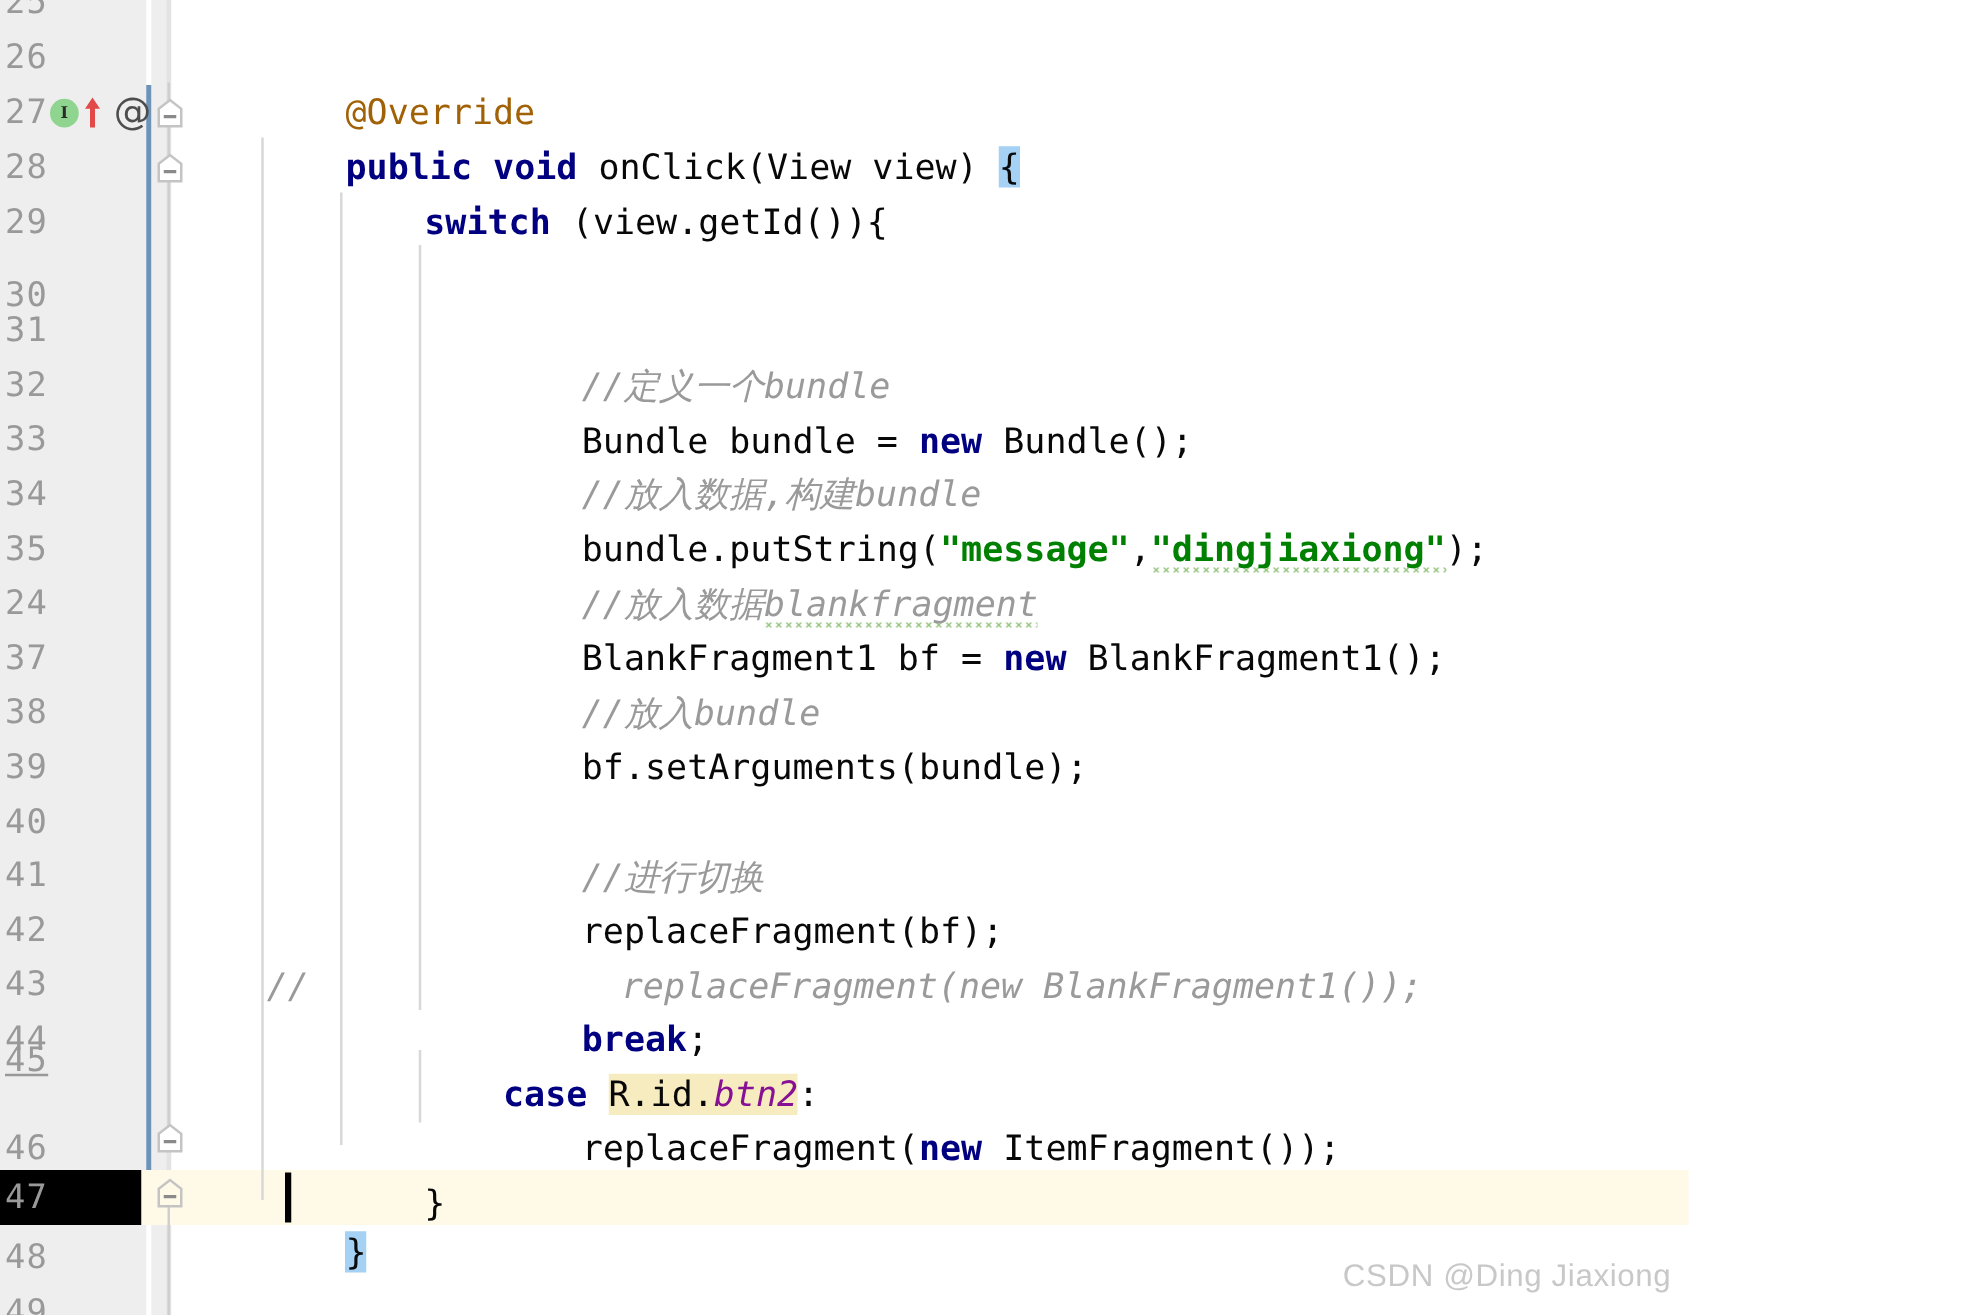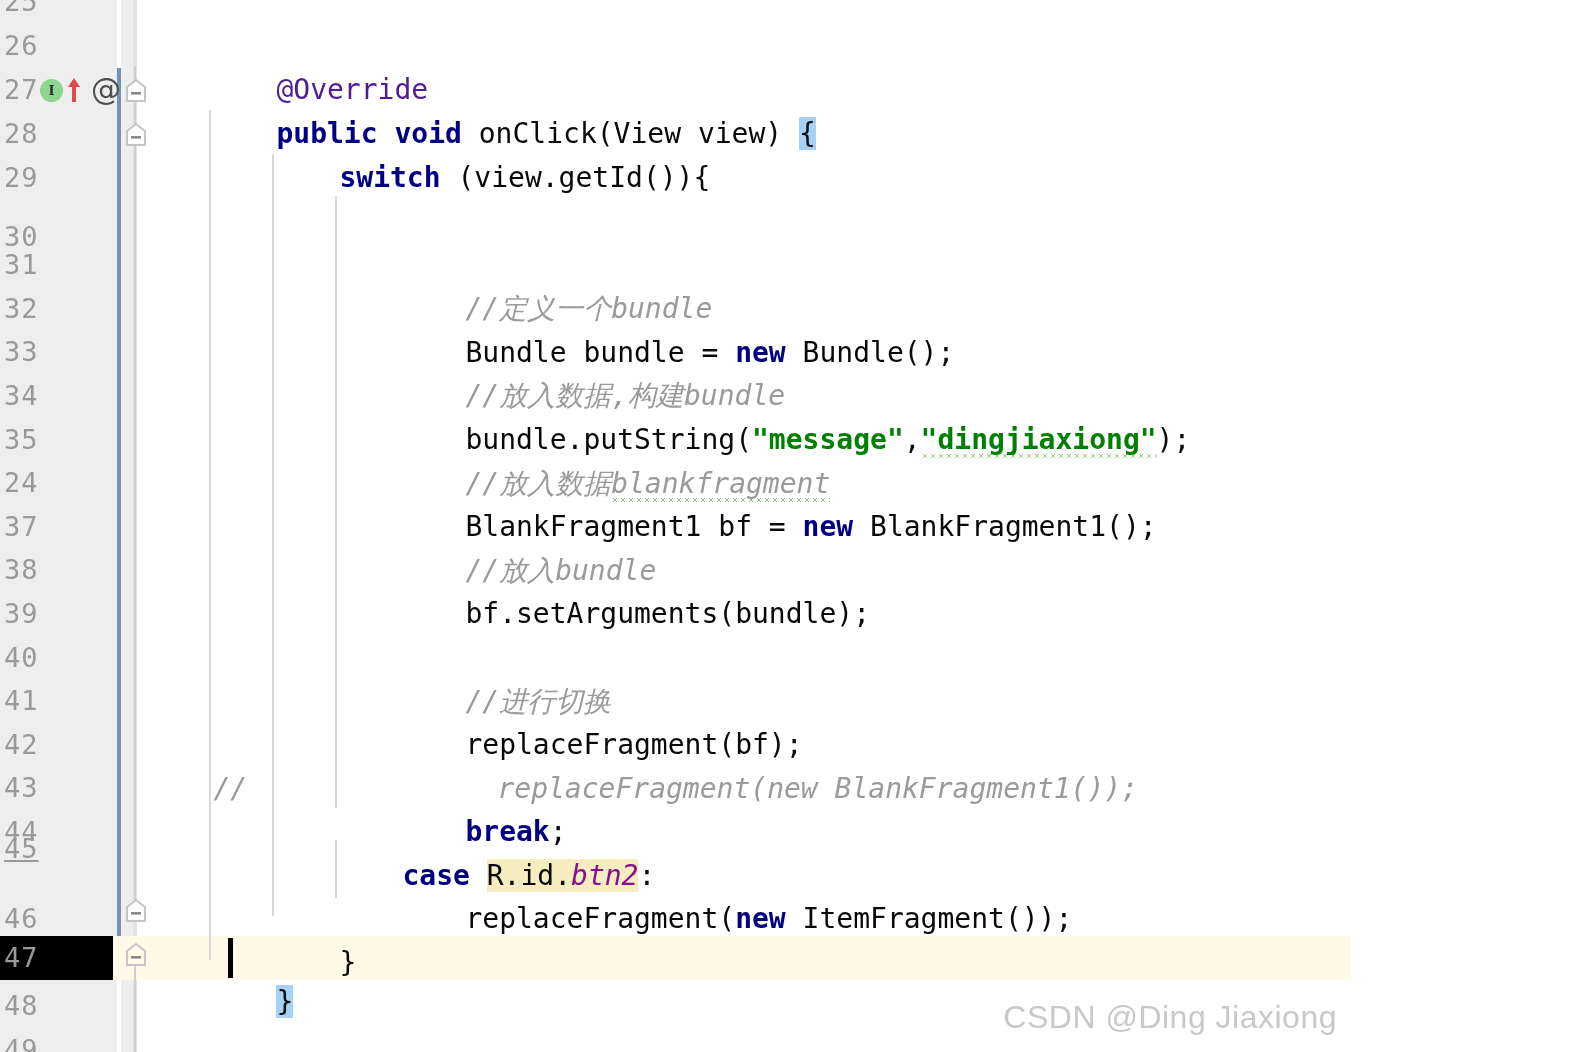--- a/index.html
+++ b/index.html
@@ -77,21 +77,21 @@
     left: 0; top: 0;
     height: 43.6px;
     line-height: 43.6px;
     white-space: pre;
     font-family: "DejaVu Sans Mono", monospace;
     font-size: 28px;
     color: #0b0b0b;
   }
 
   .kw      { color: #000080; font-weight: bold; }
-  .anno    { color: #4c1d95; }
+  .anno    { color: #a16207; }
   .str     { color: #008000; font-weight: bold; }
   .cmt     { color: #9a9a9a; font-style: italic; }
   .fld     { color: #871094; font-style: italic; }
   .plain   { color: #080808; }
   .hl      { background: #f6ecbf; }
   .brace-hl{ background: #a5d1f5; }
 
   .typo {
     border-bottom: 3px solid transparent;
     background-repeat: repeat-x;
@@ -160,21 +160,21 @@
     background: #000000;
   }
 
   
   .watermark {
     position: absolute;
     right: 14px;
     bottom: 16px;
     color: #c8c8c8;
     font-family: "Liberation Sans", sans-serif;
-    font-size: 32px;
+    font-size: 25px;
     letter-spacing: 0.5px;
     white-space: nowrap;
   }
 </style>
 </head>
 <body>
 
 <div id="editor">
 
   <div class="gutter-bg"></div>

